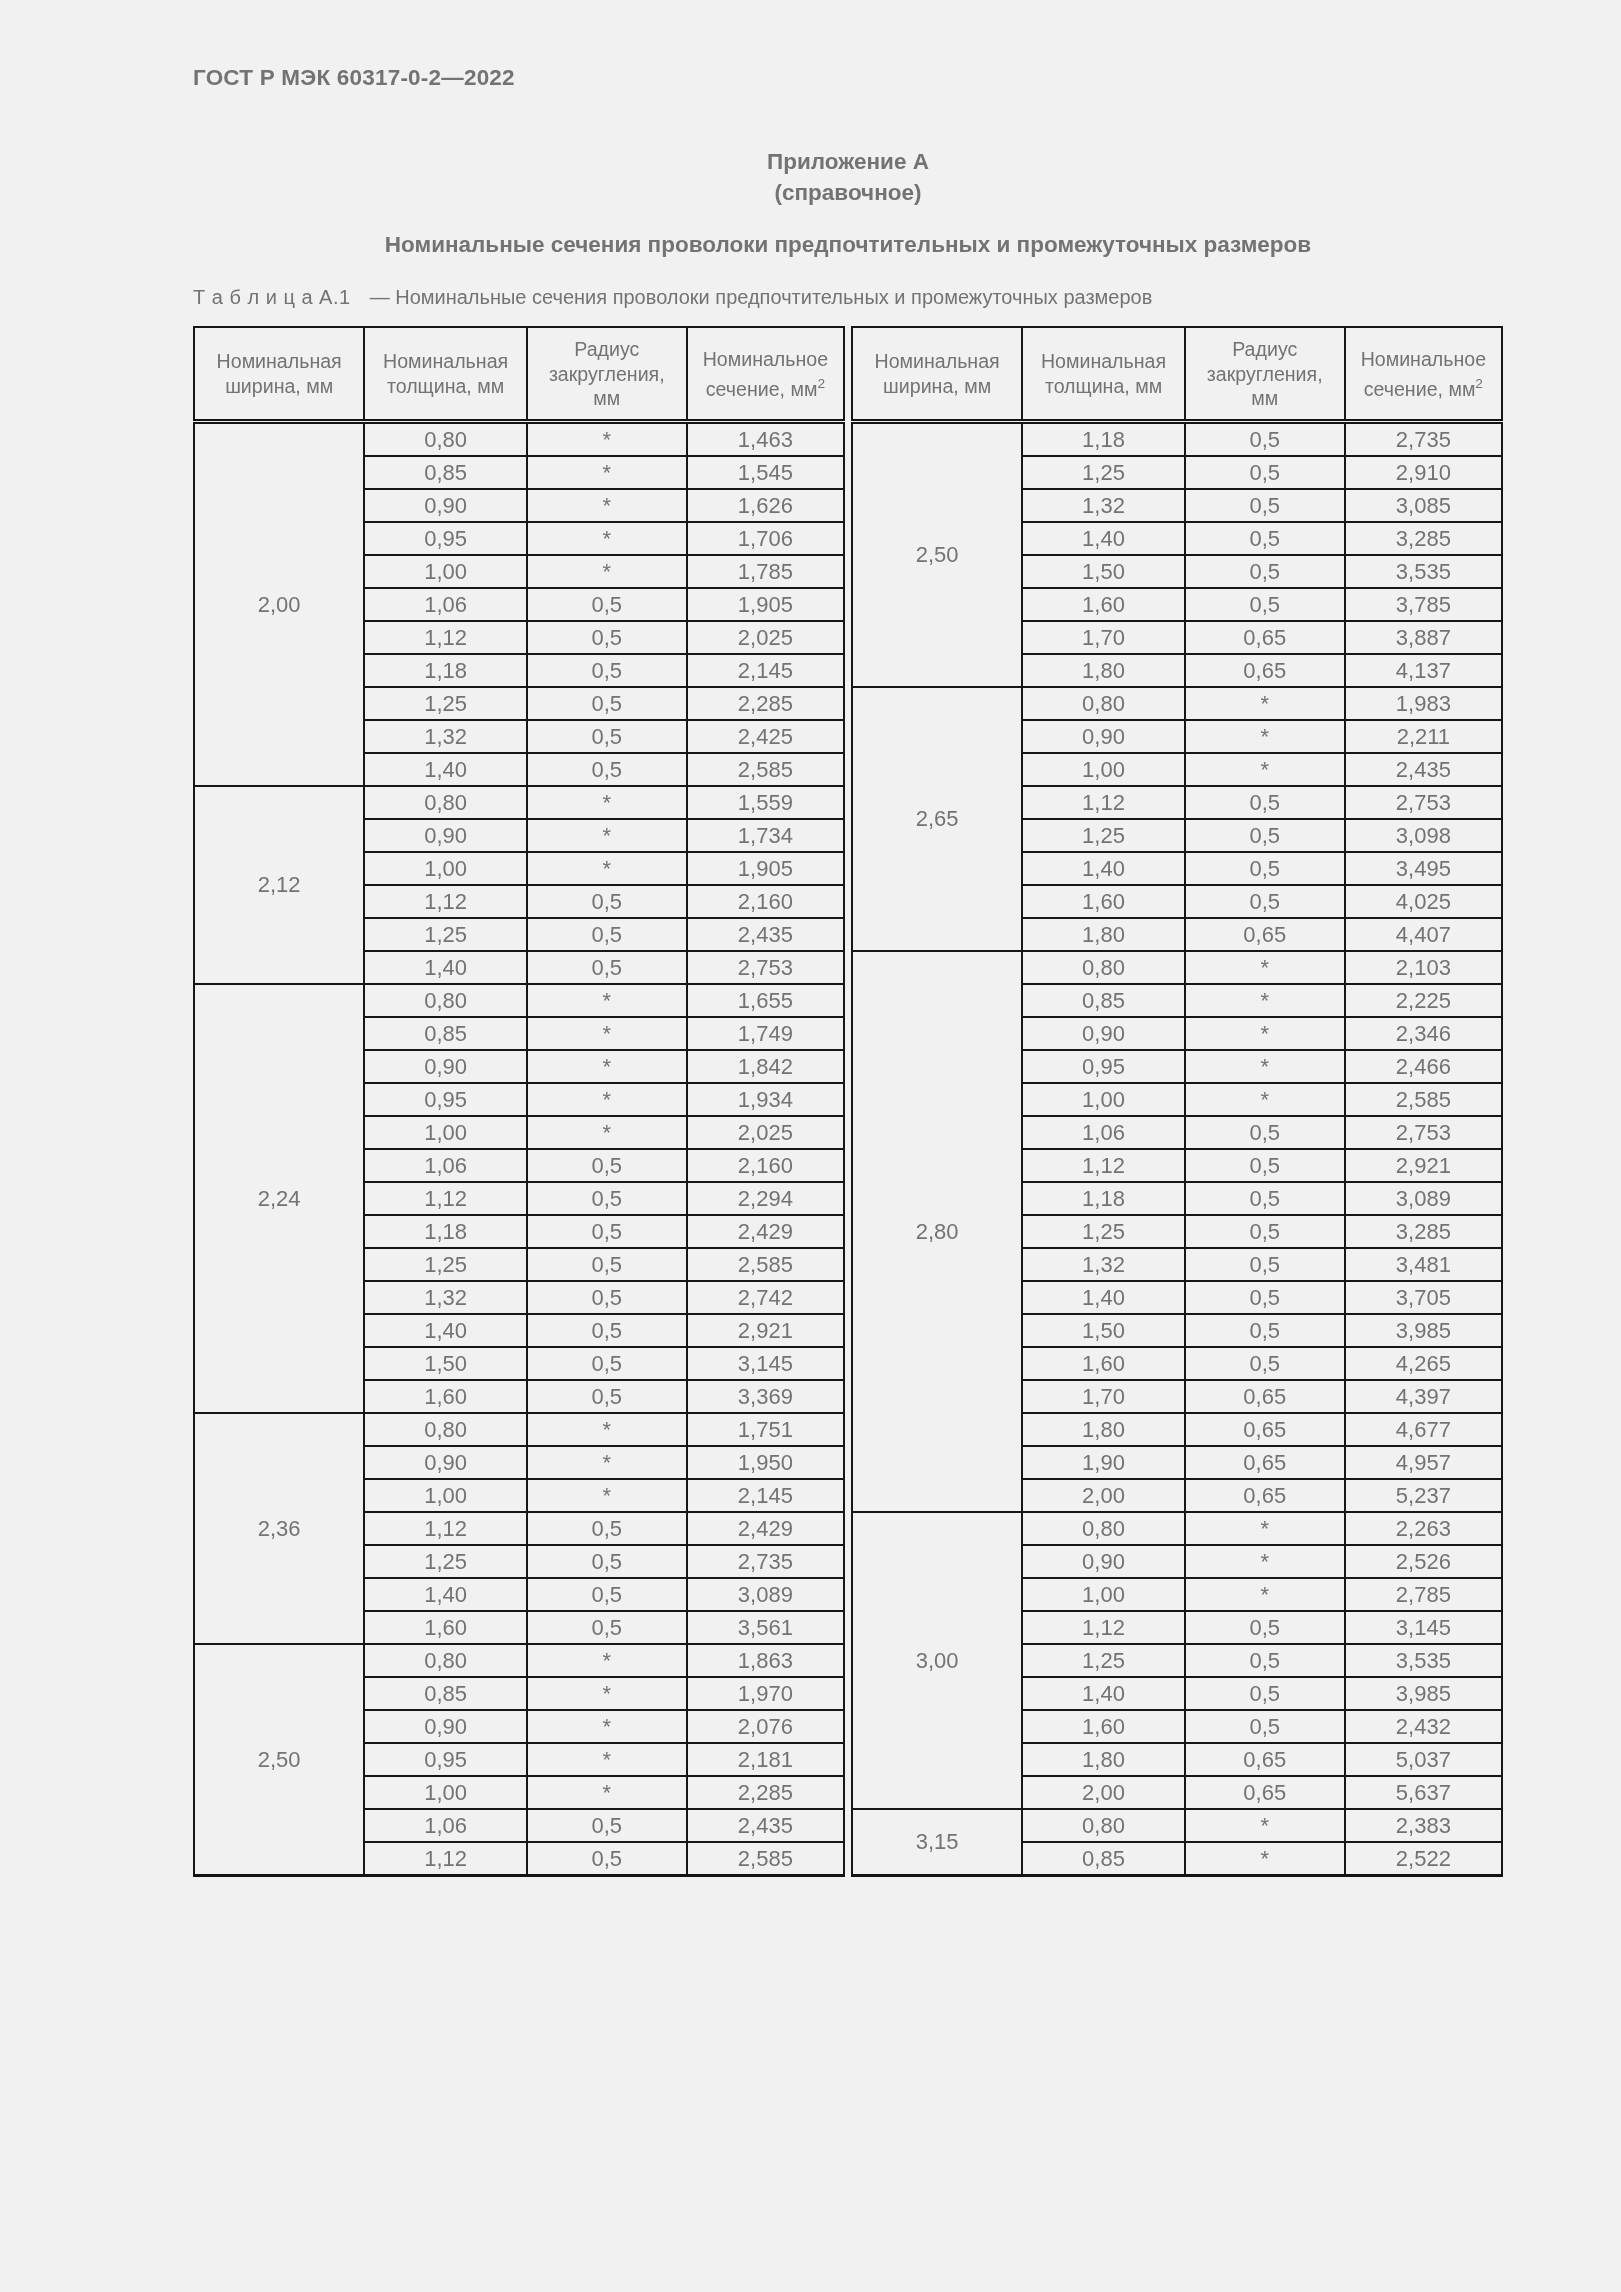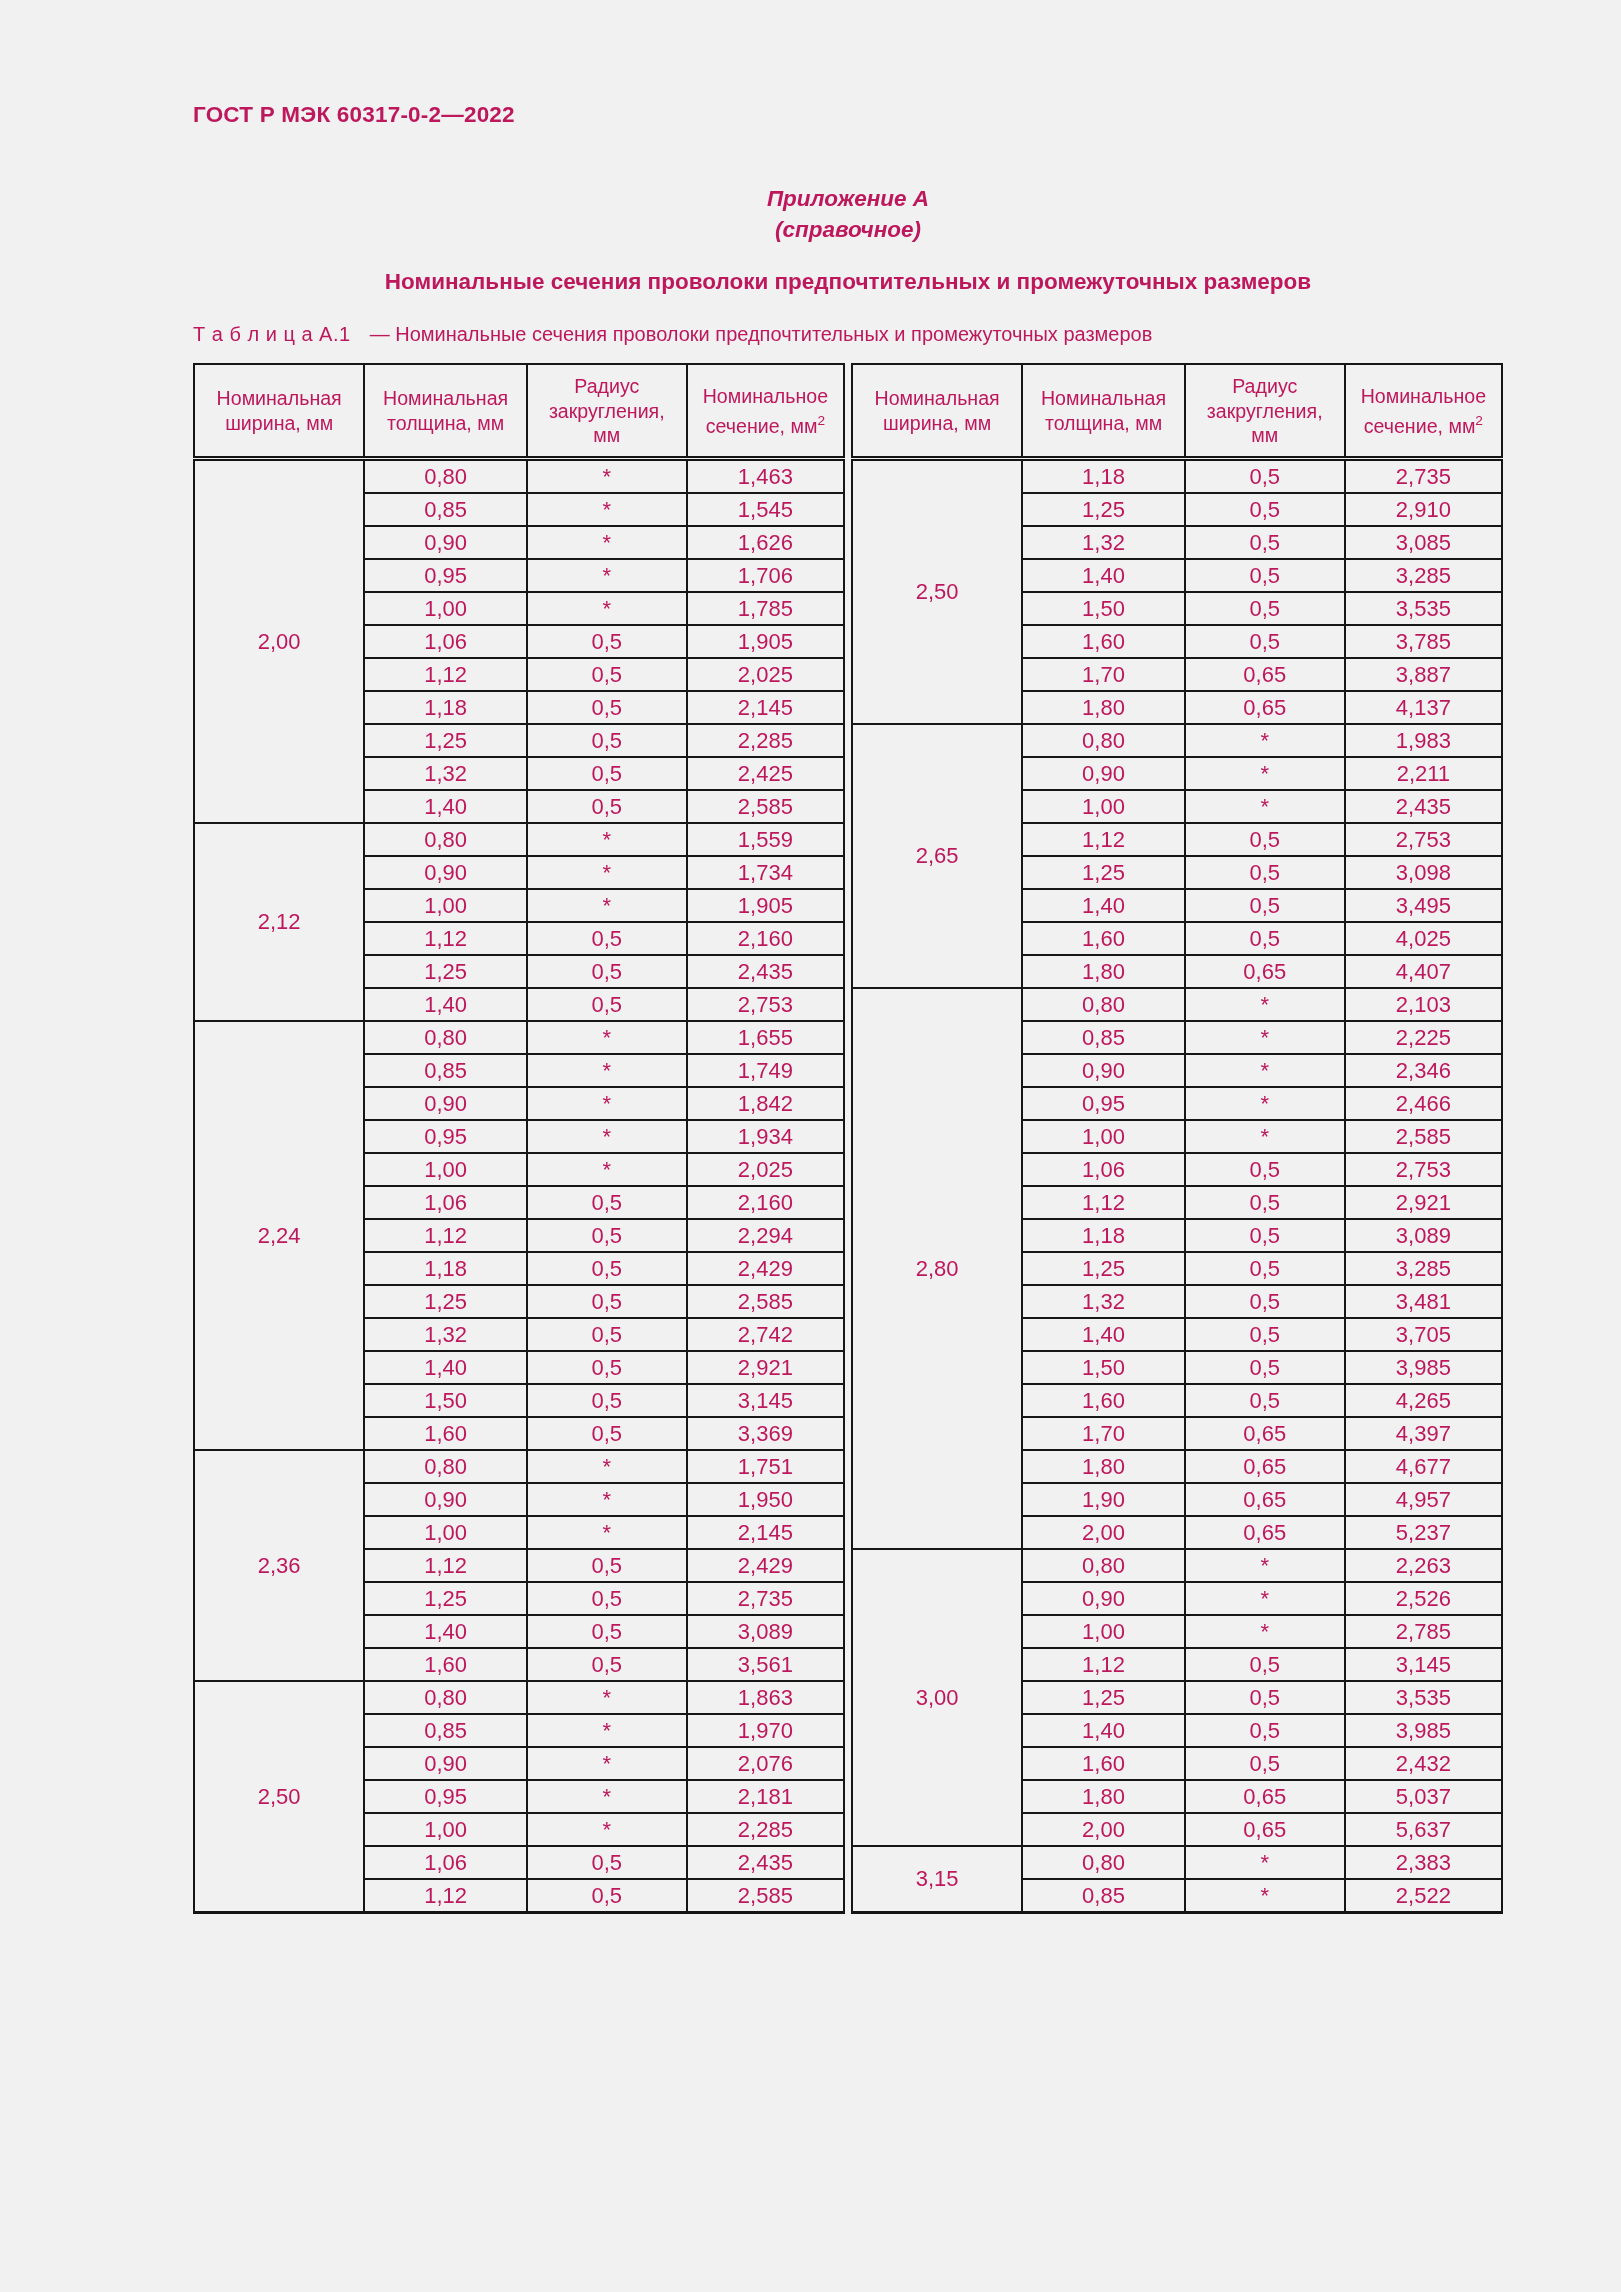--- a/index.html
+++ b/index.html
@@ -1,28 +1,28 @@
 <!DOCTYPE html>
 <html><head>
 <meta charset="utf-8">
 <style>
   html, body { margin: 0; padding: 0; background: #d8d8da; }
   .page {
     position: relative;
     width: 1621px; height: 2293px;
     background: #f1f1f2;
     box-sizing: border-box;
-    padding: 102px 118px 0 193px;
+    padding: 65px 118px 0 193px;
     font-family: "Liberation Sans", sans-serif;
-    color: #be185d;
+    color: #737373;
     overflow: hidden;
   }
   .doc-code { font-size: 22.5px; font-weight: bold; letter-spacing: 0.2px; }
   .appendix-block { margin-top: 55px; text-align: center; }
-  .appendix-line { font-size: 22.5px; font-weight: bold; line-height: 31px; font-style: italic; }
+  .appendix-line { font-size: 22.5px; font-weight: bold; line-height: 31px; }
   .section-title {
     margin: 21.6px 0 0 0; text-align: center;
     font-size: 22.5px; font-weight: bold; line-height: 29px;
   }
   .intro {
     margin: 25.5px 0 0 0;
     font-size: 21.6px; line-height: 34px;
     text-align: justify; text-indent: 46px;
   }
   .caption {

